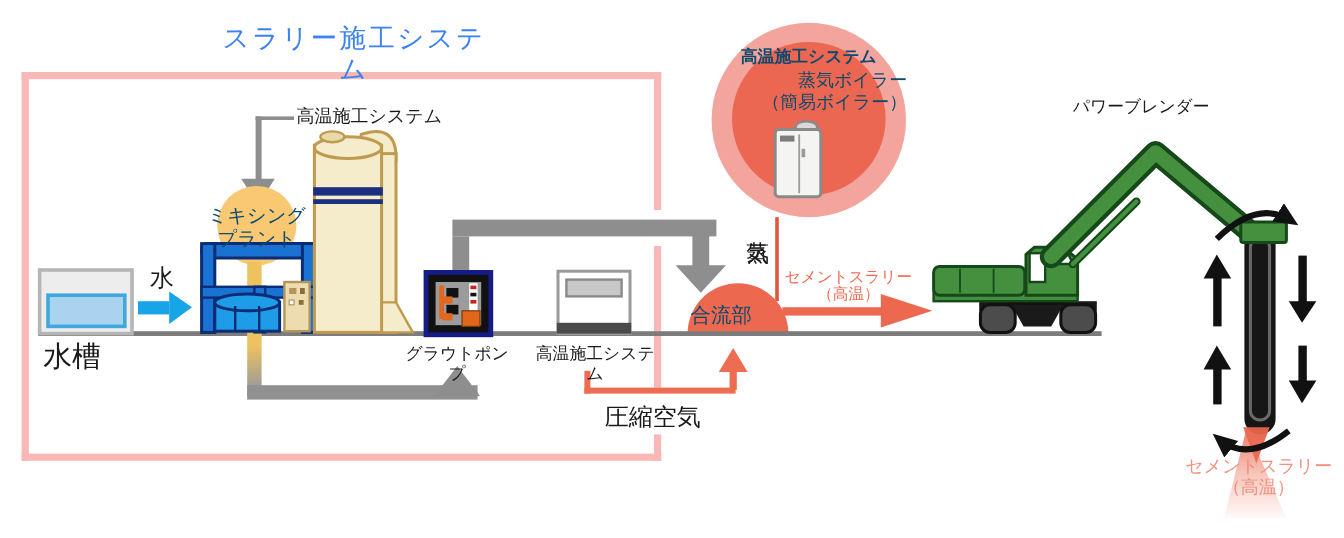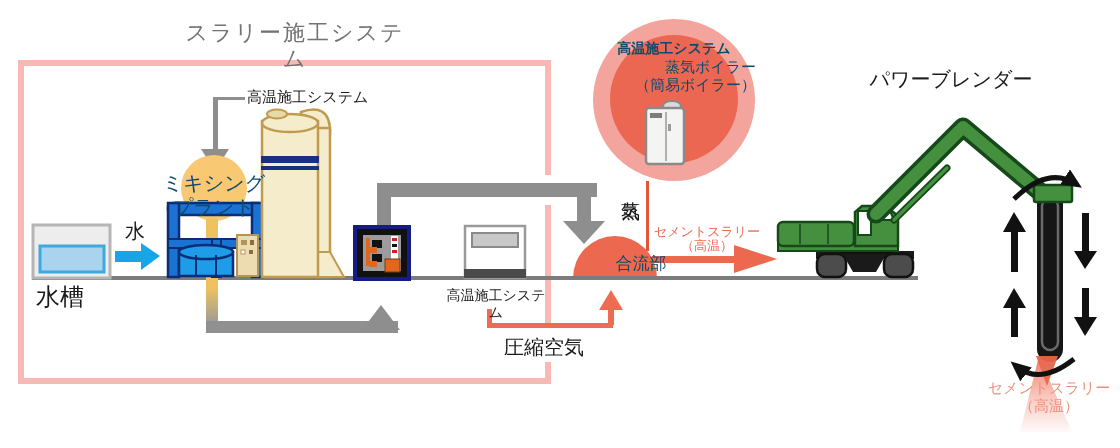--- a/index.html
+++ b/index.html
@@ -5,21 +5,21 @@
   html,body{margin:0;padding:0;background:#fff;}
   .stage{
     position:relative;width:1120px;height:448px;background:#fff;overflow:hidden;
     font-family:"DejaVu Sans","Liberation Sans",sans-serif;
   }
   .stage svg{position:absolute;left:0;top:0;}
   .lbl{position:absolute;color:#1a1a1a;white-space:pre-line;line-height:1.18;}
   .center{text-align:center;}
   .salmon{color:#ec6b51;}
   .white{color:#0c4a6e;}
-  .title-pink{color:#737373;letter-spacing:2px;}
+  .title-pink{color:#3b82f6;letter-spacing:2px;}
   .vertical{writing-mode:vertical-rl;letter-spacing:2px;}
 </style>
 </head>
 <body>
 
 <div class="stage">
 
 <svg width="1120" height="448" viewBox="0 0 1120 448">
   <defs>
     <linearGradient id="stemG" x1="0" y1="0" x2="0" y2="1">
@@ -199,42 +199,43 @@
   </g>
 
   <path d="M1014,199 Q1048,166 1076,184" fill="none" stroke="#111" stroke-width="5" marker-end="url(#mb)"></path>
   <path d="M1074,359 Q1040,386 1016,366" fill="none" stroke="#111" stroke-width="5" marker-end="url(#mb)"></path>
 </svg>
 
 <div class="lbl center title-pink" style="left:175px;top:20px;width:240px;font-size:22px;">スラリー施工システム</div>
 
 <div class="lbl" style="left:247px;top:89px;font-size:15px;">高温施工システム</div>
 
-<div class="lbl center white" style="left:154px;top:172px;width:120px;font-size:20px;font-family:Liberation Serif, serif;">ミキシング
+<div class="lbl center white" style="left:154px;top:172px;width:120px;font-size:16px;font-family:Liberation Serif, serif;">ミキシング
 プラント</div>
 
 <div class="lbl" style="left:125px;top:220px;font-size:20px;">水</div>
 
 <div class="lbl center" style="left:20px;top:283px;width:80px;font-size:24px;">水槽</div>
 
+<div class="lbl center" style="left:331px;top:287px;width:100px;font-size:14px;">グラウトポンプ</div>
 
 <div class="lbl center" style="left:446px;top:287px;width:100px;font-size:14px;">高温施工システム</div>
 
 <div class="lbl center white" style="left:592px;top:40px;width:164px;font-size:14px;font-weight:bold;">高温施工システム</div>
 
 <div class="lbl center white" style="left:592px;top:59px;width:164px;font-size:15px;text-align:right;">蒸気ボイラー
 （簡易ボイラー）</div>
 
 <div class="lbl vertical" style="left:620px;top:186px;font-size:19px;">蒸気</div>
 
-<div class="lbl center white" style="left:601px;top:253px;width:80px;font-size:17px;">合流部</div>
+<div class="lbl center white" style="left:561px;top:253px;width:80px;font-size:17px;">合流部</div>
 
 <div class="lbl center salmon" style="left:645px;top:225px;width:124px;font-size:13px;line-height:1.05;">セメントスラリー
 （高温）</div>
 
 <div class="lbl" style="left:504px;top:336px;font-size:20px;">圧縮空気</div>
 
-<div class="lbl center" style="left:851px;top:68px;width:200px;font-size:20px;">パワーブレンダー</div>
+<div class="lbl center" style="left:851px;top:81px;width:200px;font-size:14px;">パワーブレンダー</div>
 
 <div class="lbl center" style="left:979px;top:380px;width:140px;font-size:15px;color:#f0907f;">セメントスラリー
 （高温）</div>
 
 </div>
 
 </body></html>

